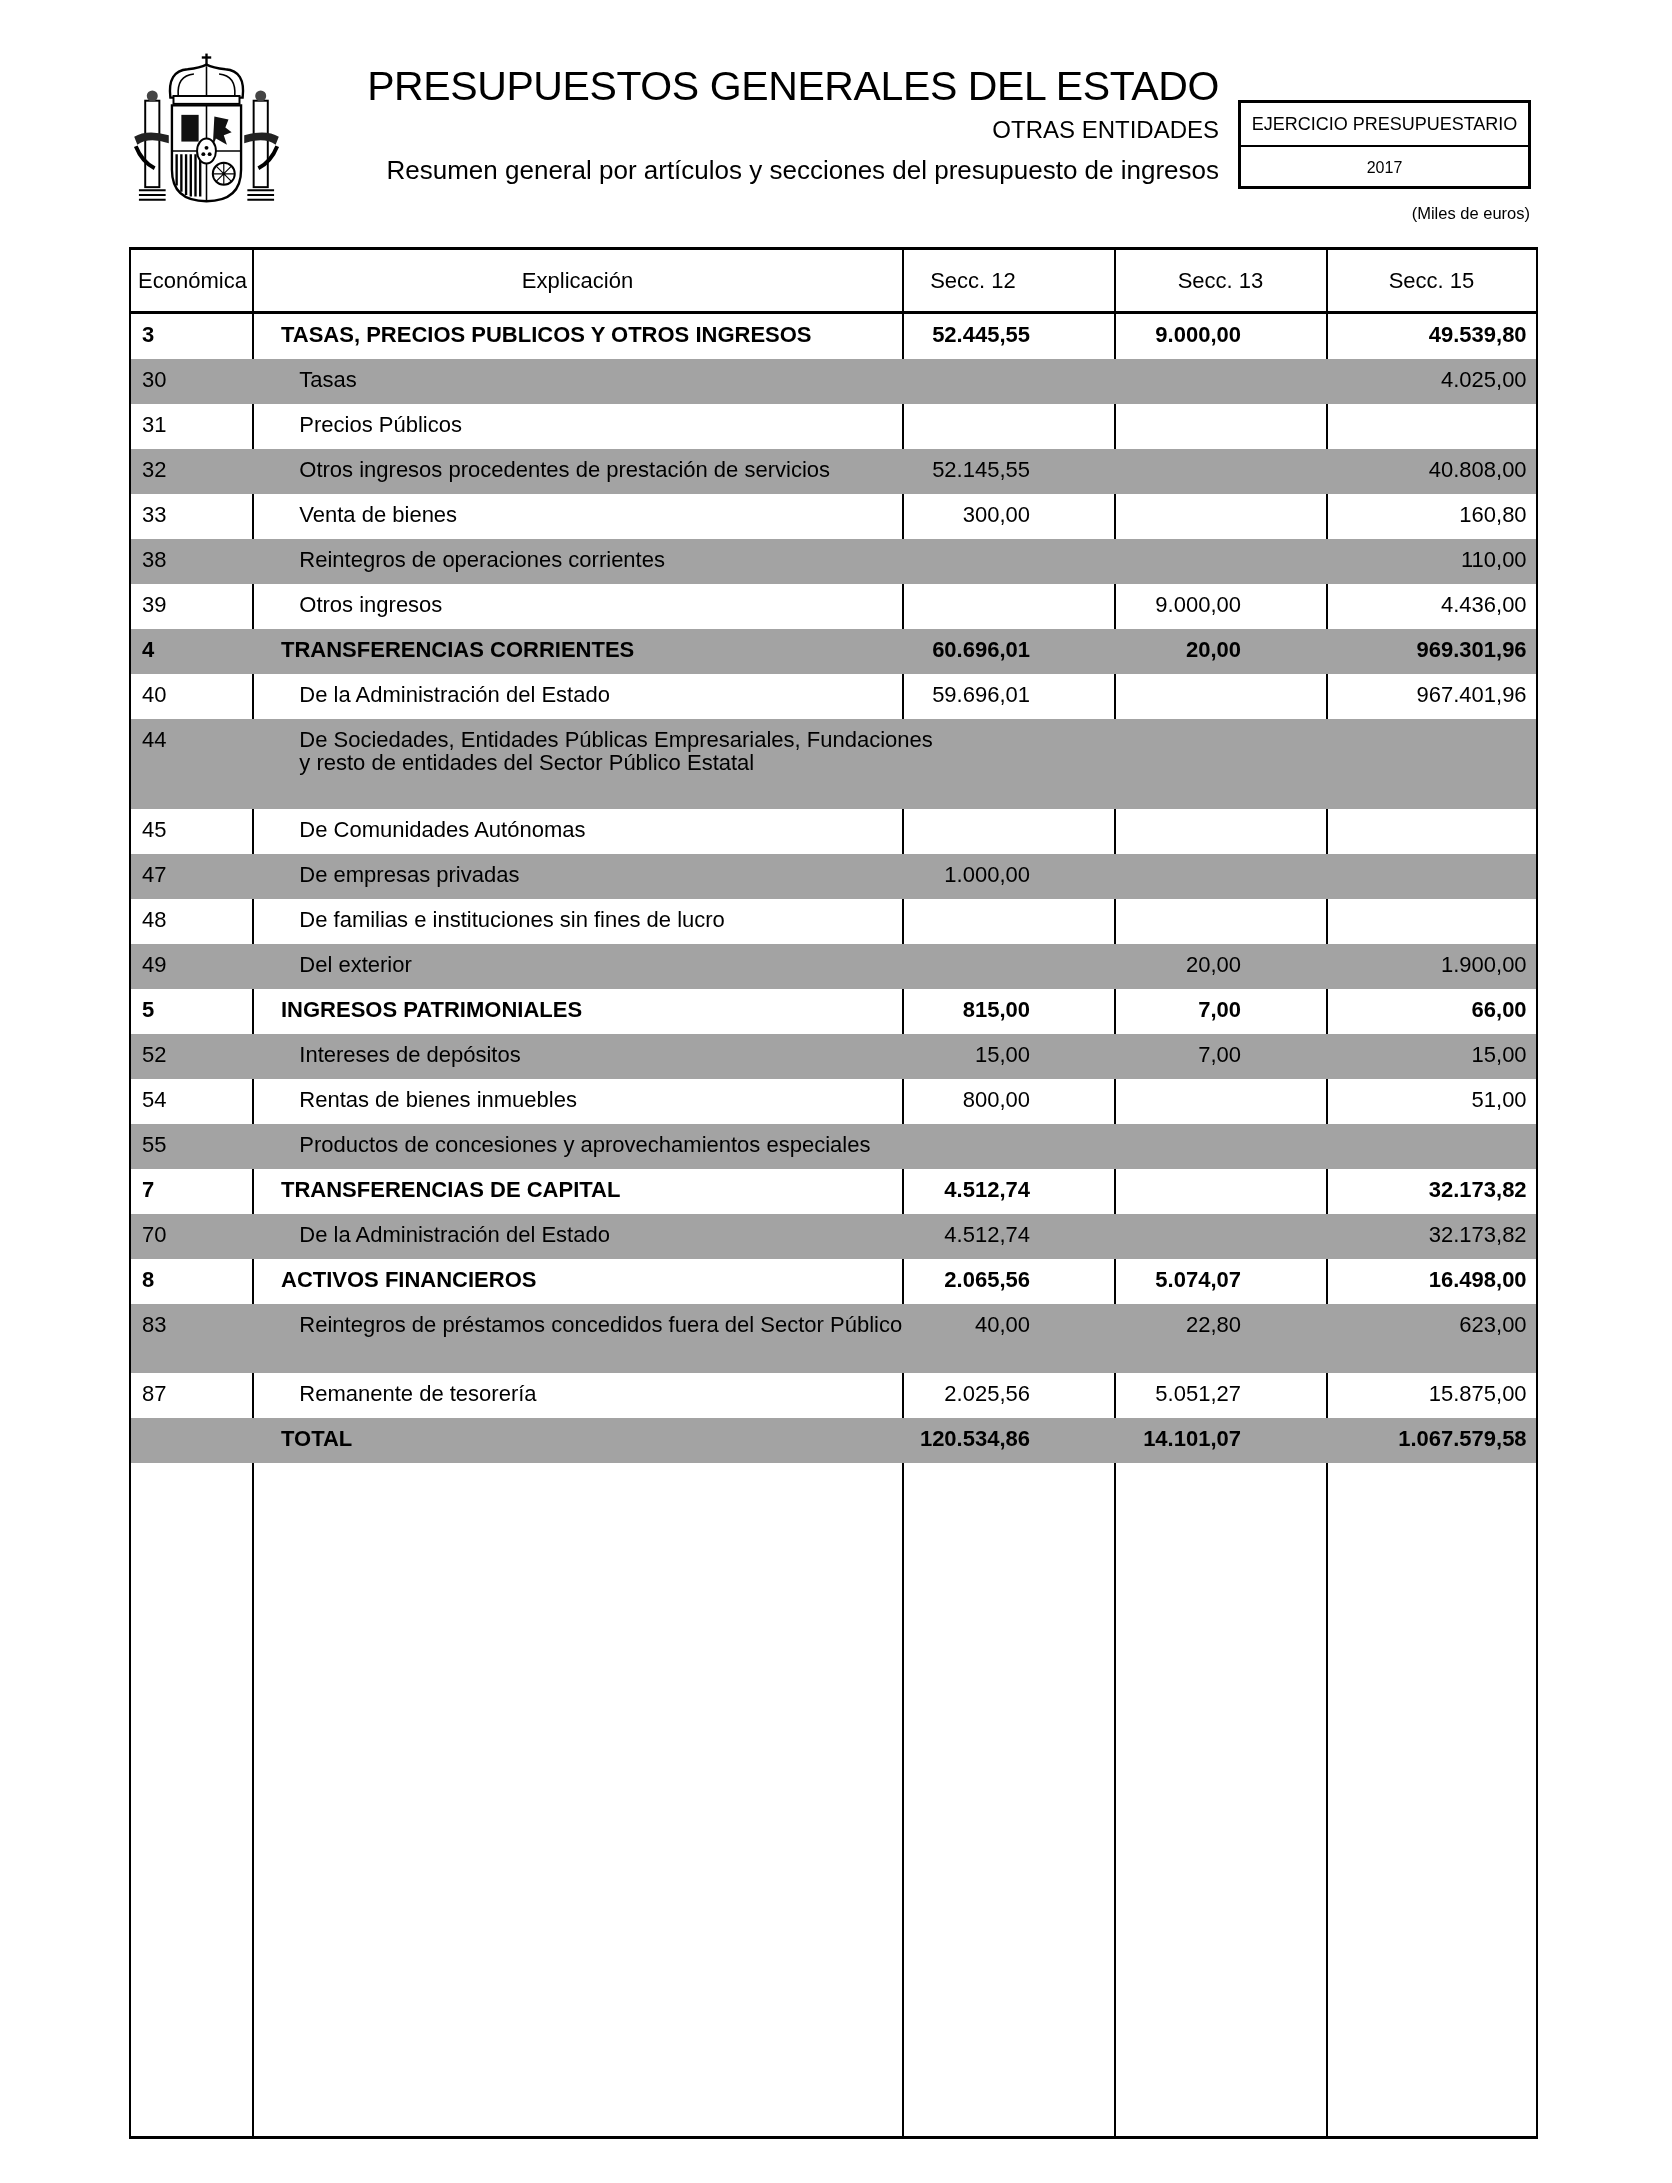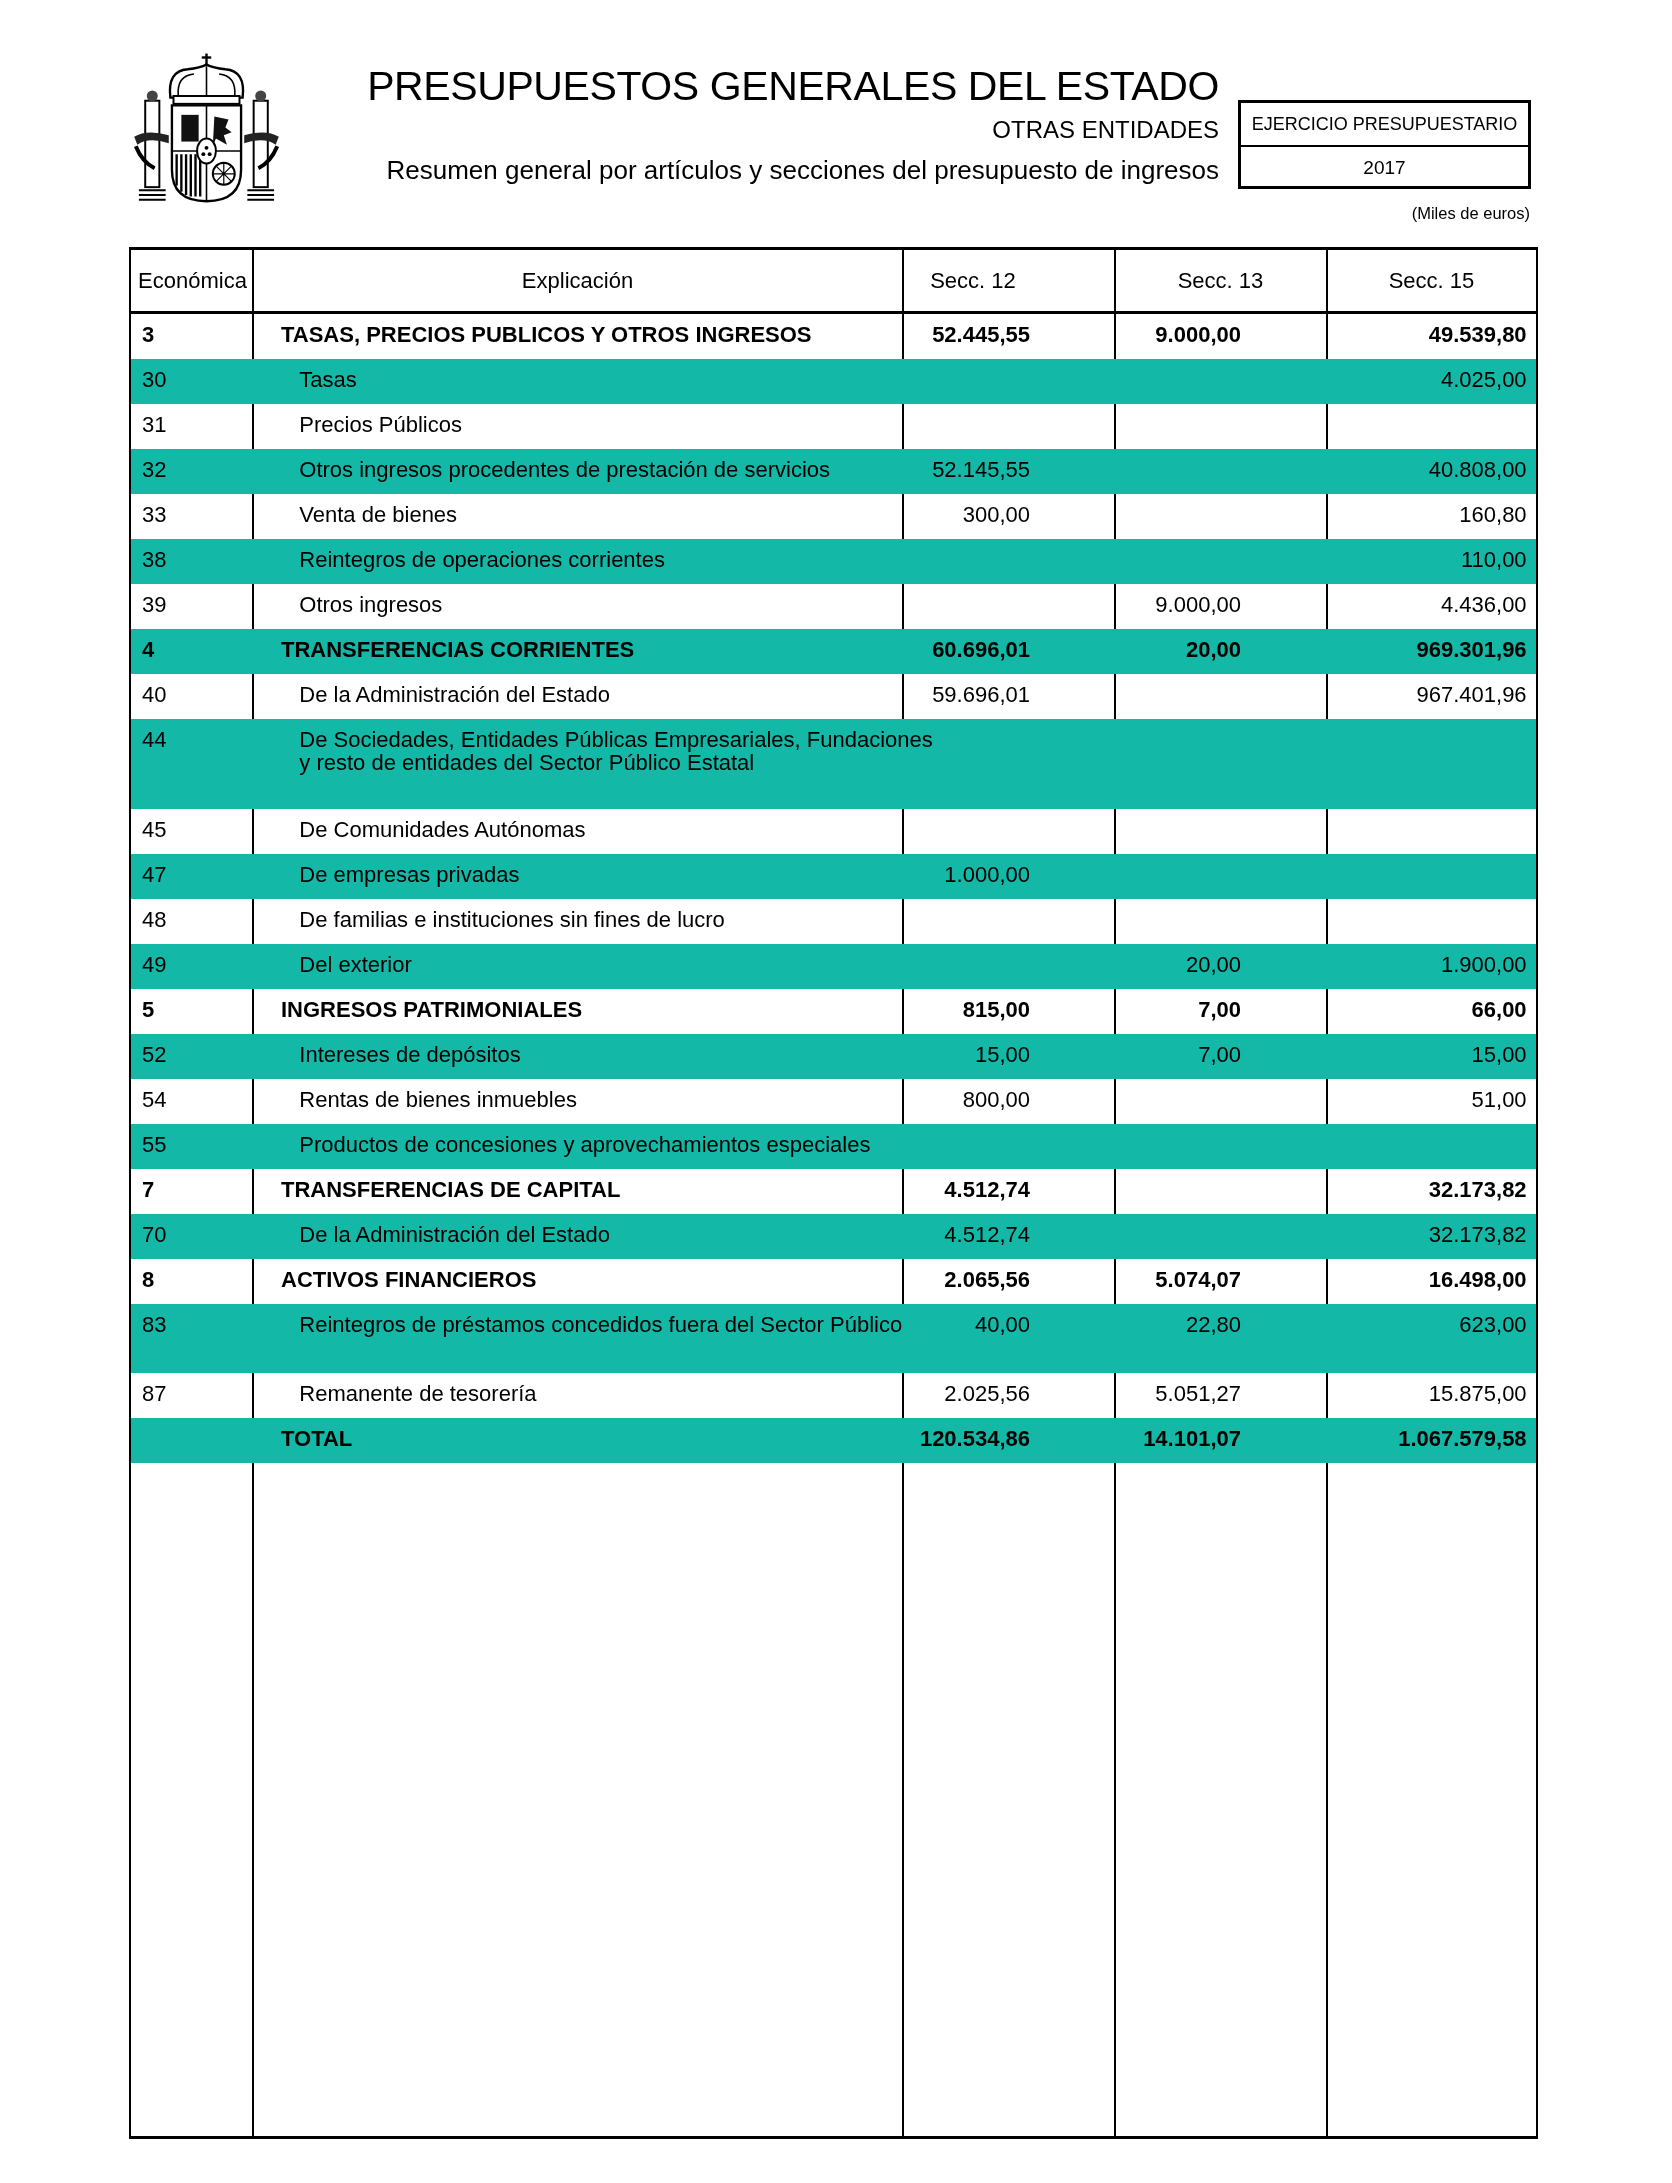--- a/index.html
+++ b/index.html
@@ -6,31 +6,31 @@
   body { width:1672px; height:2183px; position:relative; overflow:hidden;
          font-family:"Liberation Sans", sans-serif; color:#000; }
   .abs { position:absolute; }
   #coat { left:131px; top:52px; width:151px; height:154px; }
   .title { left:299px; width:920px; text-align:right; white-space:nowrap; }
   #t1 { top:63px; font-size:41px; letter-spacing:-0.4px; }
   #t2 { top:116px; font-size:24px; }
   #t3 { top:155px; font-size:26px; }
   #exbox { left:1238px; top:100px; width:293px; height:89px; border:3.1px solid #000; box-sizing:border-box; }
   #exbox .lab { height:42px; border-bottom:2.4px solid #000; display:flex; align-items:center; justify-content:center; font-size:18px; }
-  #exbox .yr { height:41px; display:flex; align-items:center; justify-content:center; font-size:19px; }
+  #exbox .yr { height:41px; display:flex; align-items:center; justify-content:center; font-size:16px; }
   #units { right:142px; top:204px; font-size:16.5px; }
 
   #tbl { left:129px; top:247px; width:1409px; height:1892px; box-sizing:border-box;
          border:2.4px solid #000; border-top:3.1px solid #000; border-bottom:3.9px solid #000; }
   .vline { position:absolute; top:0; bottom:0; width:2.4px; background:#000; }
   #hdr { position:absolute; left:0; right:0; top:0; height:61px; border-bottom:3.1px solid #000; box-sizing:content-box; }
   .hc { position:absolute; top:0; height:61px; display:flex; align-items:center; justify-content:center; font-size:22px; }
   #rows { position:absolute; left:0; right:0; top:64px; }
   .row { position:relative; height:45px; font-size:22px; }
-  .row.shade { background:#14b8a6; }
+  .row.shade { background:#a3a3a3; }
   .row.tall3 { height:90px; }
   .row.tall2 { height:69px; }
   .row > span { position:absolute; top:8.7px; line-height:23.6px; }
   .c-code { left:11px; }
   .c-desc { left:150px; width:645px; line-height:23px !important; }
   .row.sub .c-desc { left:151px; padding-left:17.3px; }
   .c-n1 { right:506px; text-align:right; }
   .c-n2 { right:295px; text-align:right; }
   .c-n3 { right:9.4px; text-align:right; }
   .row.bold span { font-weight:bold; }

